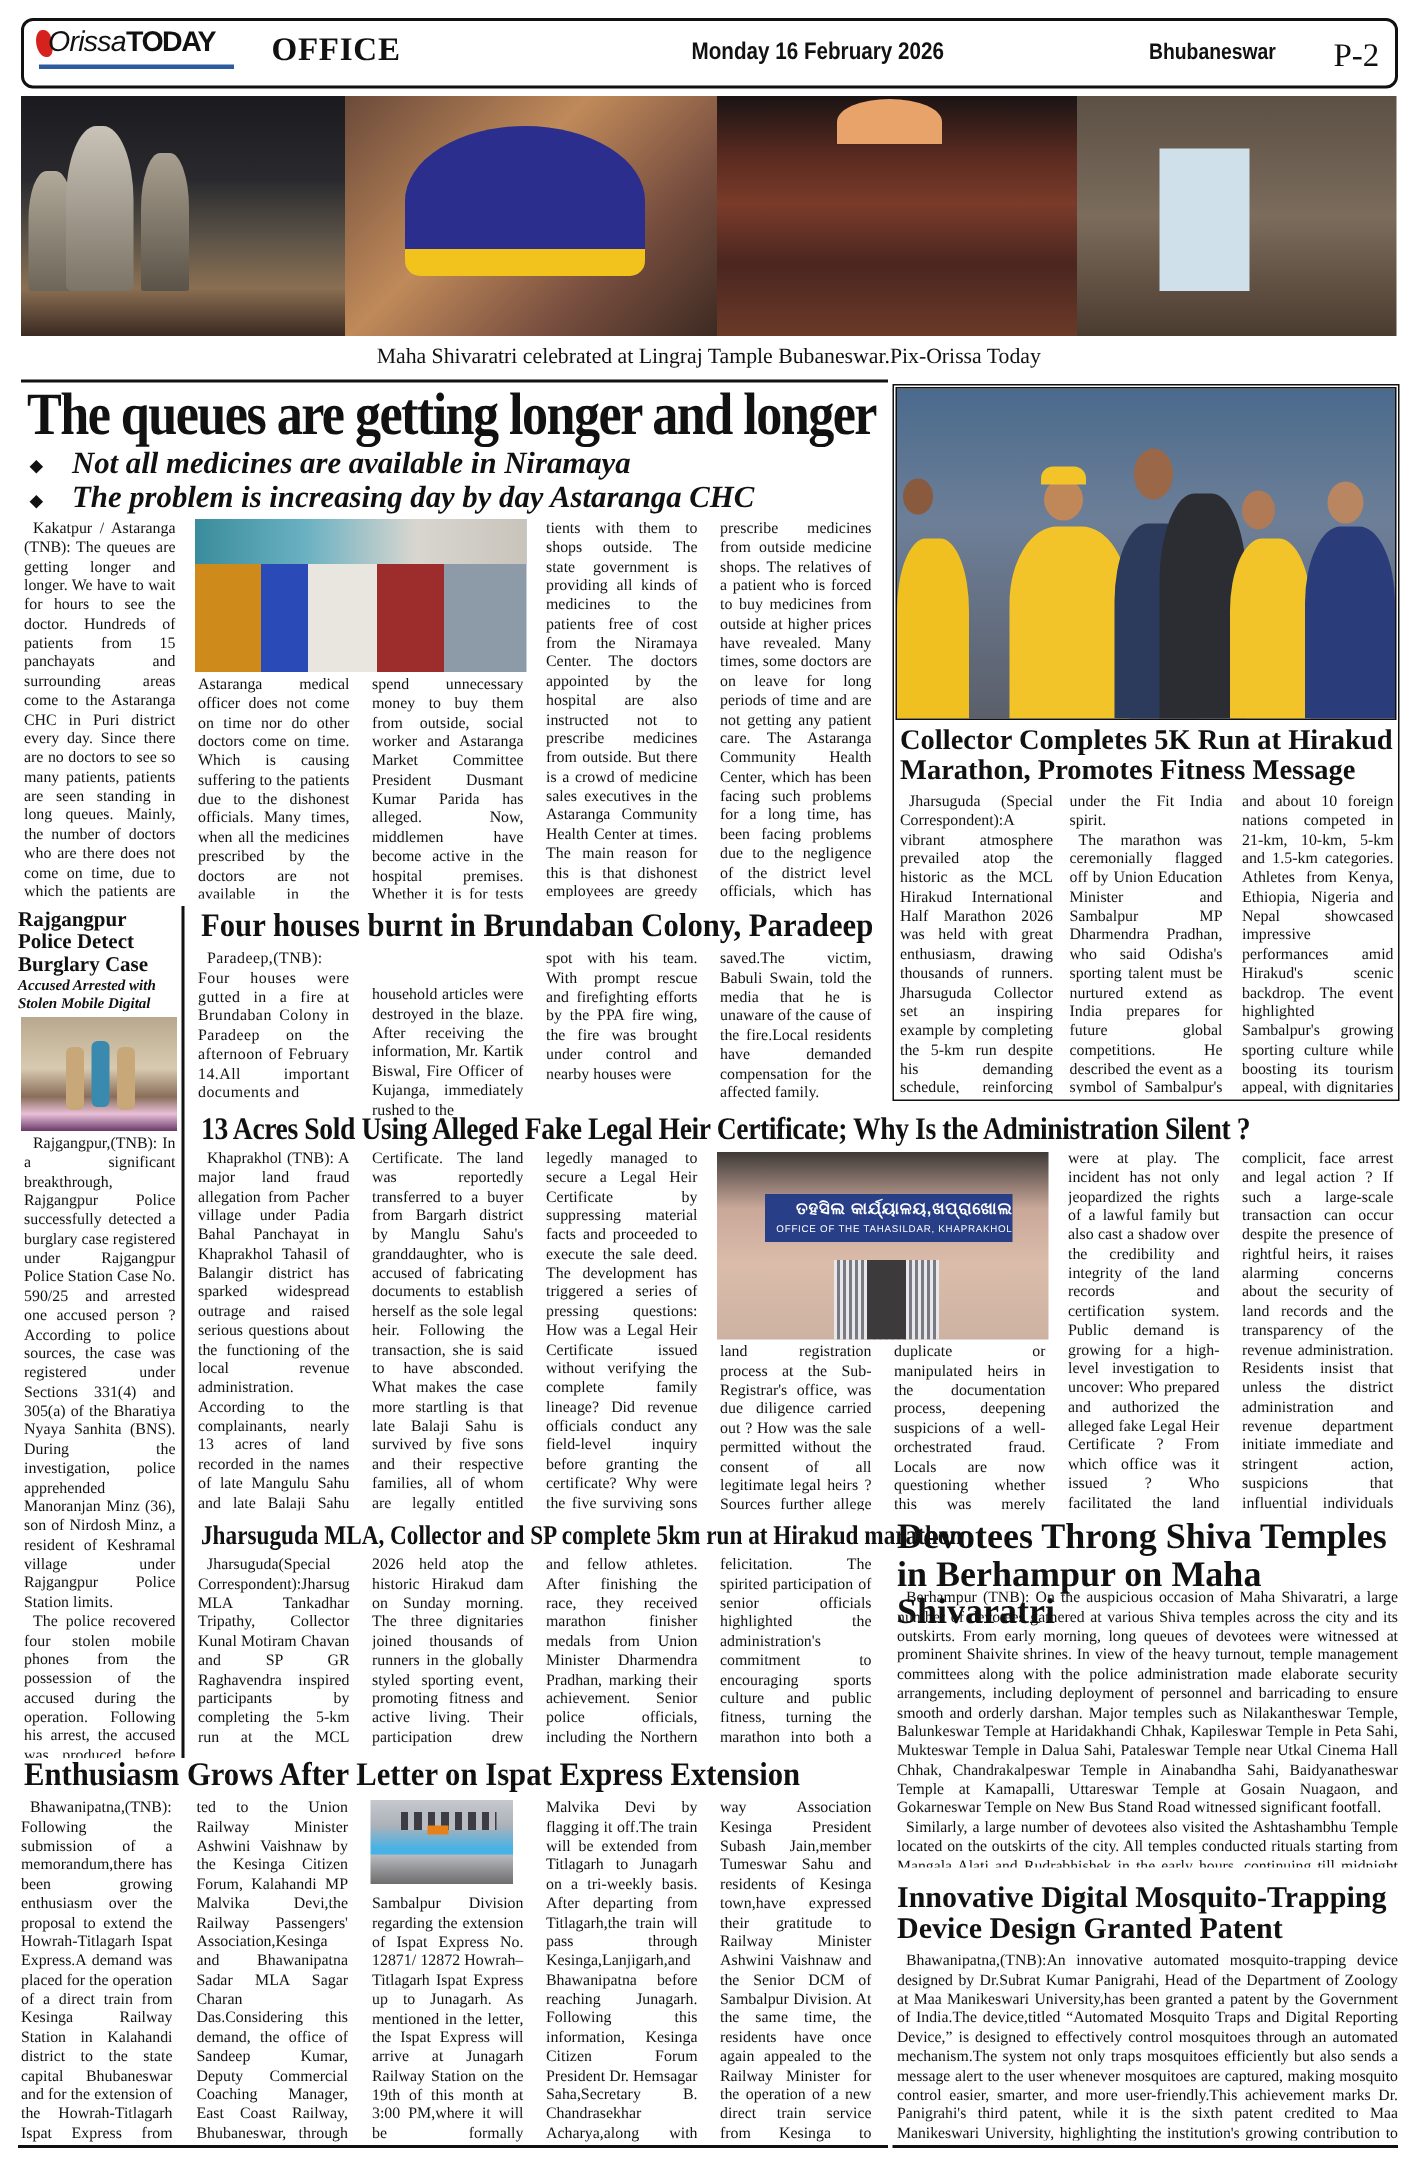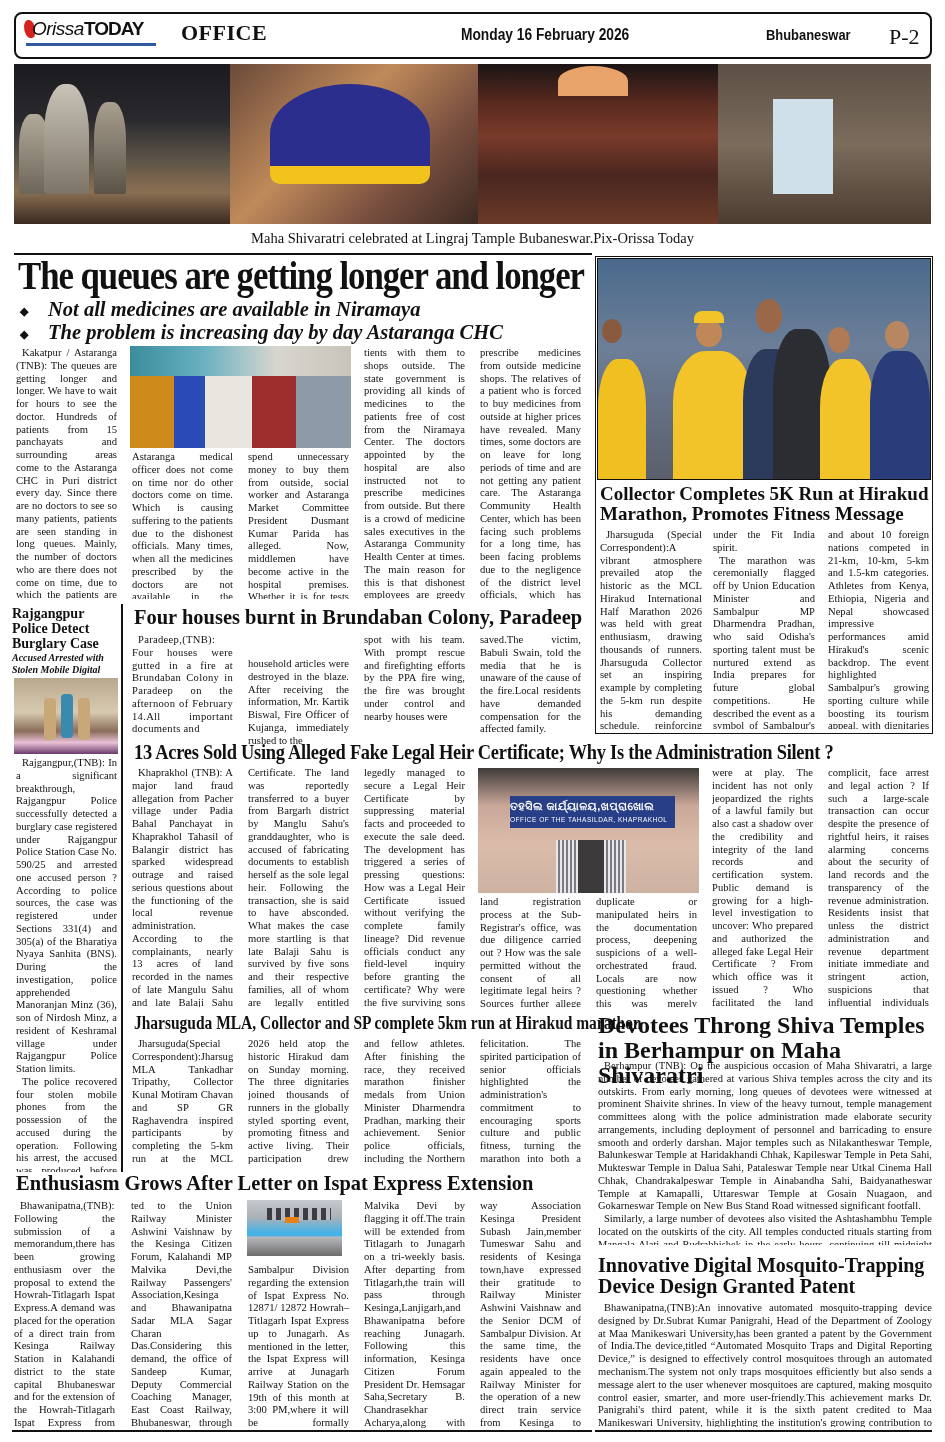--- a/index.html
+++ b/index.html
@@ -48,21 +48,21 @@
 #rp .pp{position:absolute;bottom:0;border-radius:40% 40% 0 0}
 #rp .h{position:absolute;border-radius:50%;background:#8a5a3e}
 #rbox{left:595px;top:256px;width:338px;height:478px;border:1.5px solid #111}
 
 #sp{left:14px;top:678px;width:104px;height:76px;background:linear-gradient(180deg,#b8a98e 0%,#d8cab0 45%,#8a6e5a 70%,#e9c0d8 85%,#6a3a6a 100%)}
 #sp .g{position:absolute;left:47px;top:16px;width:12px;height:44px;background:#3a8ab0;border-radius:4px}
 #sp .a{position:absolute;left:30px;top:20px;width:12px;height:42px;background:#c8a878;border-radius:4px}
 #sp .b2{position:absolute;left:64px;top:20px;width:12px;height:42px;background:#c8a878;border-radius:4px}
 
 #tp{left:478px;top:768px;width:221px;height:125px;background:linear-gradient(180deg,#3e3a38 0%,#c9a799 30%,#dbbcaa 60%,#cdb2a2 100%)}
-#tp .sign{position:absolute;left:32px;top:28px;width:165px;height:32px;background:#283e86;color:#fff;font-size:6.5px;text-align:left;padding-top:20px;font-family:"Liberation Sans",sans-serif;letter-spacing:.5px}
+#tp .sign{position:absolute;left:32px;top:28px;width:165px;height:32px;background:#283e86;color:#fff;font-size:6.5px;text-align:right;padding-top:20px;font-family:"Liberation Sans",sans-serif;letter-spacing:.5px}
 #tp .sign .od{position:absolute;left:0;top:4px;width:100%;font-size:11px;font-weight:bold}
 #tp .gate{position:absolute;left:78px;top:72px;width:70px;height:53px;background:repeating-linear-gradient(90deg,#e8e8ec 0 2px,#7a7a82 2px 4px)}
 #tp .gate .in{position:absolute;left:22px;top:0;width:26px;height:53px;background:#3c3a3a}
 
 #trp{left:247px;top:1200px;width:95px;height:56px;background:linear-gradient(180deg,#c5c8cf 0%,#adb1b8 30%,#47b2e6 58%,#47b2e6 64%,#b7b9be 66%,#6d6d6d 100%)}
 #trp .win{position:absolute;left:20px;top:8px;width:64px;height:12px;background:repeating-linear-gradient(90deg,#3c3c42 0 5px,#b8bcc3 5px 9px)}
 #trp .bd{position:absolute;left:38px;top:17px;width:14px;height:6px;background:#e8801a}
 .rule{position:absolute;background:#111}
 </style>
 </head>

